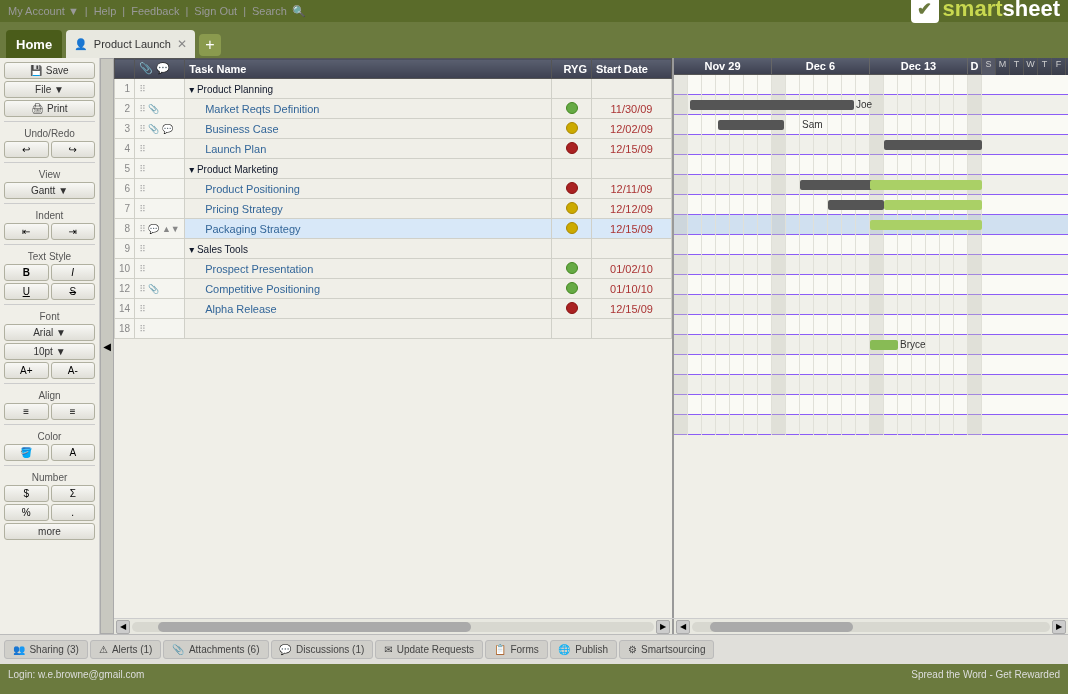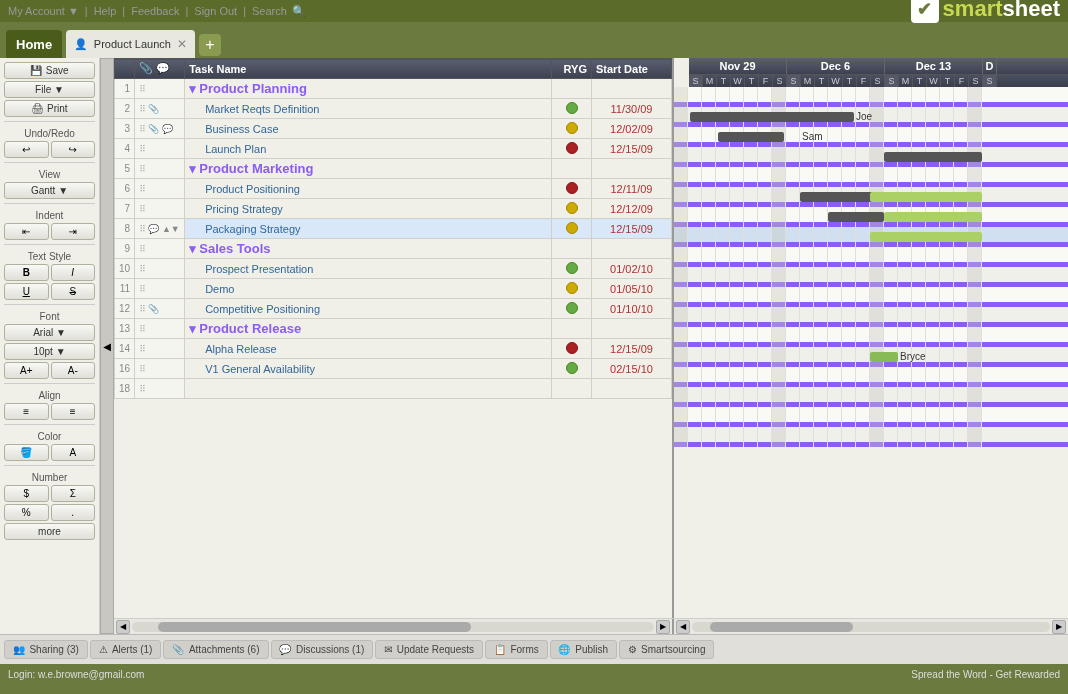--- a/index.html
+++ b/index.html
@@ -187,21 +187,21 @@
       font-size: 10px;
       text-align: right;
       width: 18px;
       background: #f5f5f0;
     }
     .row-controls {
       width: 40px;
       background: #f5f5f0;
     }
     .task-name-cell { color: #336699; }
-    .section-header { font-weight: bold; color: #8b5cf6; font-size: 13px; }
+    .section-header { font-weight: normal; color: #0f172a; font-size: 10px; }
     .ryg-cell { text-align: center; }
     .date-cell { color: #aa3333; text-align: center; }
 
     .circle-green { display: inline-block; width: 12px; height: 12px; border-radius: 50%; background: #66aa44; border: 1px solid #448822; }
     .circle-yellow { display: inline-block; width: 12px; height: 12px; border-radius: 50%; background: #ccaa00; border: 1px solid #aa8800; }
     .circle-red { display: inline-block; width: 12px; height: 12px; border-radius: 50%; background: #aa2222; border: 1px solid #881111; }
 
     .row-selected { background: #d8e8f8 !important; }
 
     
@@ -209,22 +209,21 @@
       flex: 1;
       overflow-x: auto;
       overflow-y: hidden;
       position: relative;
     }
     #gantt-inner {
       position: relative;
     }
     #gantt-header {
       display: flex;
-      flex-direction: column;
-      margin-left: 15px;
+      flex-direction: row;
     }
     .gantt-month-row {
       display: flex;
       background: linear-gradient(to bottom, #5a6070, #3d4050);
       border-bottom: 1px solid #555;
     }
     .gantt-month-cell {
       color: white;
       font-weight: bold;
       font-size: 11px;
@@ -246,21 +245,21 @@
       border-right: 1px solid #555;
     }
     .gantt-day-cell.sun { background: #555866; }
 
     #gantt-body {
       position: relative;
     }
     .gantt-row {
       display: flex;
       height: 20px;
-      border-bottom: 5px solid #8b5cf6;
+      border-bottom: 1px solid #8b5cf6;
       position: relative;
     }
     .gantt-row:nth-child(odd) { background: #fafaf5; }
     .gantt-row:nth-child(even) { background: #f0f0ea; }
     .gantt-day-bg {
       width: 14px;
       min-width: 14px;
       height: 20px;
       border-right: 1px solid #e0e0d8;
     }
@@ -552,53 +551,32 @@
                 <td class="date-cell"></td>
               </tr>
               <tr class="row-hover">
                 <td class="row-num">10</td>
                 <td class="row-controls" style="font-size: 9px; color: rgb(136, 136, 136);"><span style="color:#aaa;">⠿</span></td>
                 <td><span class="task-name-cell" style="padding-left:16px">Prospect Presentation</span></td>
                 <td class="ryg-cell"><span class="circle-green"></span></td>
                 <td class="date-cell">01/02/10</td>
               </tr>
               <tr class="row-hover">
-                <td class="row-num">11</td>
-                <td class="row-controls" style="font-size: 9px; color: rgb(136, 136, 136);"><span style="color:#aaa;">⠿</span></td>
-                <td><span class="task-name-cell" style="padding-left:16px">Demo</span></td>
-                <td class="ryg-cell"><span class="circle-yellow"></span></td>
-                <td class="date-cell">01/05/10</td>
-              </tr>
-              <tr class="row-hover">
                 <td class="row-num">12</td>
                 <td class="row-controls" style="font-size: 9px; color: rgb(136, 136, 136);"><span style="color:#aaa;">⠿</span> 📎</td>
                 <td><span class="task-name-cell" style="padding-left:16px">Competitive Positioning</span></td>
                 <td class="ryg-cell"><span class="circle-green"></span></td>
                 <td class="date-cell">01/10/10</td>
-              </tr>
-              <tr class="row-hover">
-                <td class="row-num">13</td>
-                <td class="row-controls" style="font-size: 9px; color: rgb(136, 136, 136);"><span style="color:#aaa;">⠿</span></td>
-                <td><span class="section-header">▾ Product Release</span></td>
-                <td class="ryg-cell"></td>
-                <td class="date-cell"></td>
               </tr>
               <tr class="row-hover">
                 <td class="row-num">14</td>
                 <td class="row-controls" style="font-size: 9px; color: rgb(136, 136, 136);"><span style="color:#aaa;">⠿</span></td>
                 <td><span class="task-name-cell" style="padding-left:16px">Alpha Release</span></td>
                 <td class="ryg-cell"><span class="circle-red"></span></td>
                 <td class="date-cell">12/15/09</td>
-              </tr>
-              <tr class="row-hover">
-                <td class="row-num">16</td>
-                <td class="row-controls" style="font-size: 9px; color: rgb(136, 136, 136);"><span style="color:#aaa;">⠿</span></td>
-                <td><span class="task-name-cell" style="padding-left:16px">V1 General Availability</span></td>
-                <td class="ryg-cell"><span class="circle-green"></span></td>
-                <td class="date-cell">02/15/10</td>
               </tr>
               <tr class="row-hover">
                 <td class="row-num">18</td>
                 <td class="row-controls" style="font-size: 9px; color: rgb(136, 136, 136);"><span style="color:#aaa;">⠿</span></td>
                 <td><span class="task-name-cell" style="padding-left:0px"></span></td>
                 <td class="ryg-cell"></td>
                 <td class="date-cell"></td>
               </tr>
             </tbody>
         </table>

